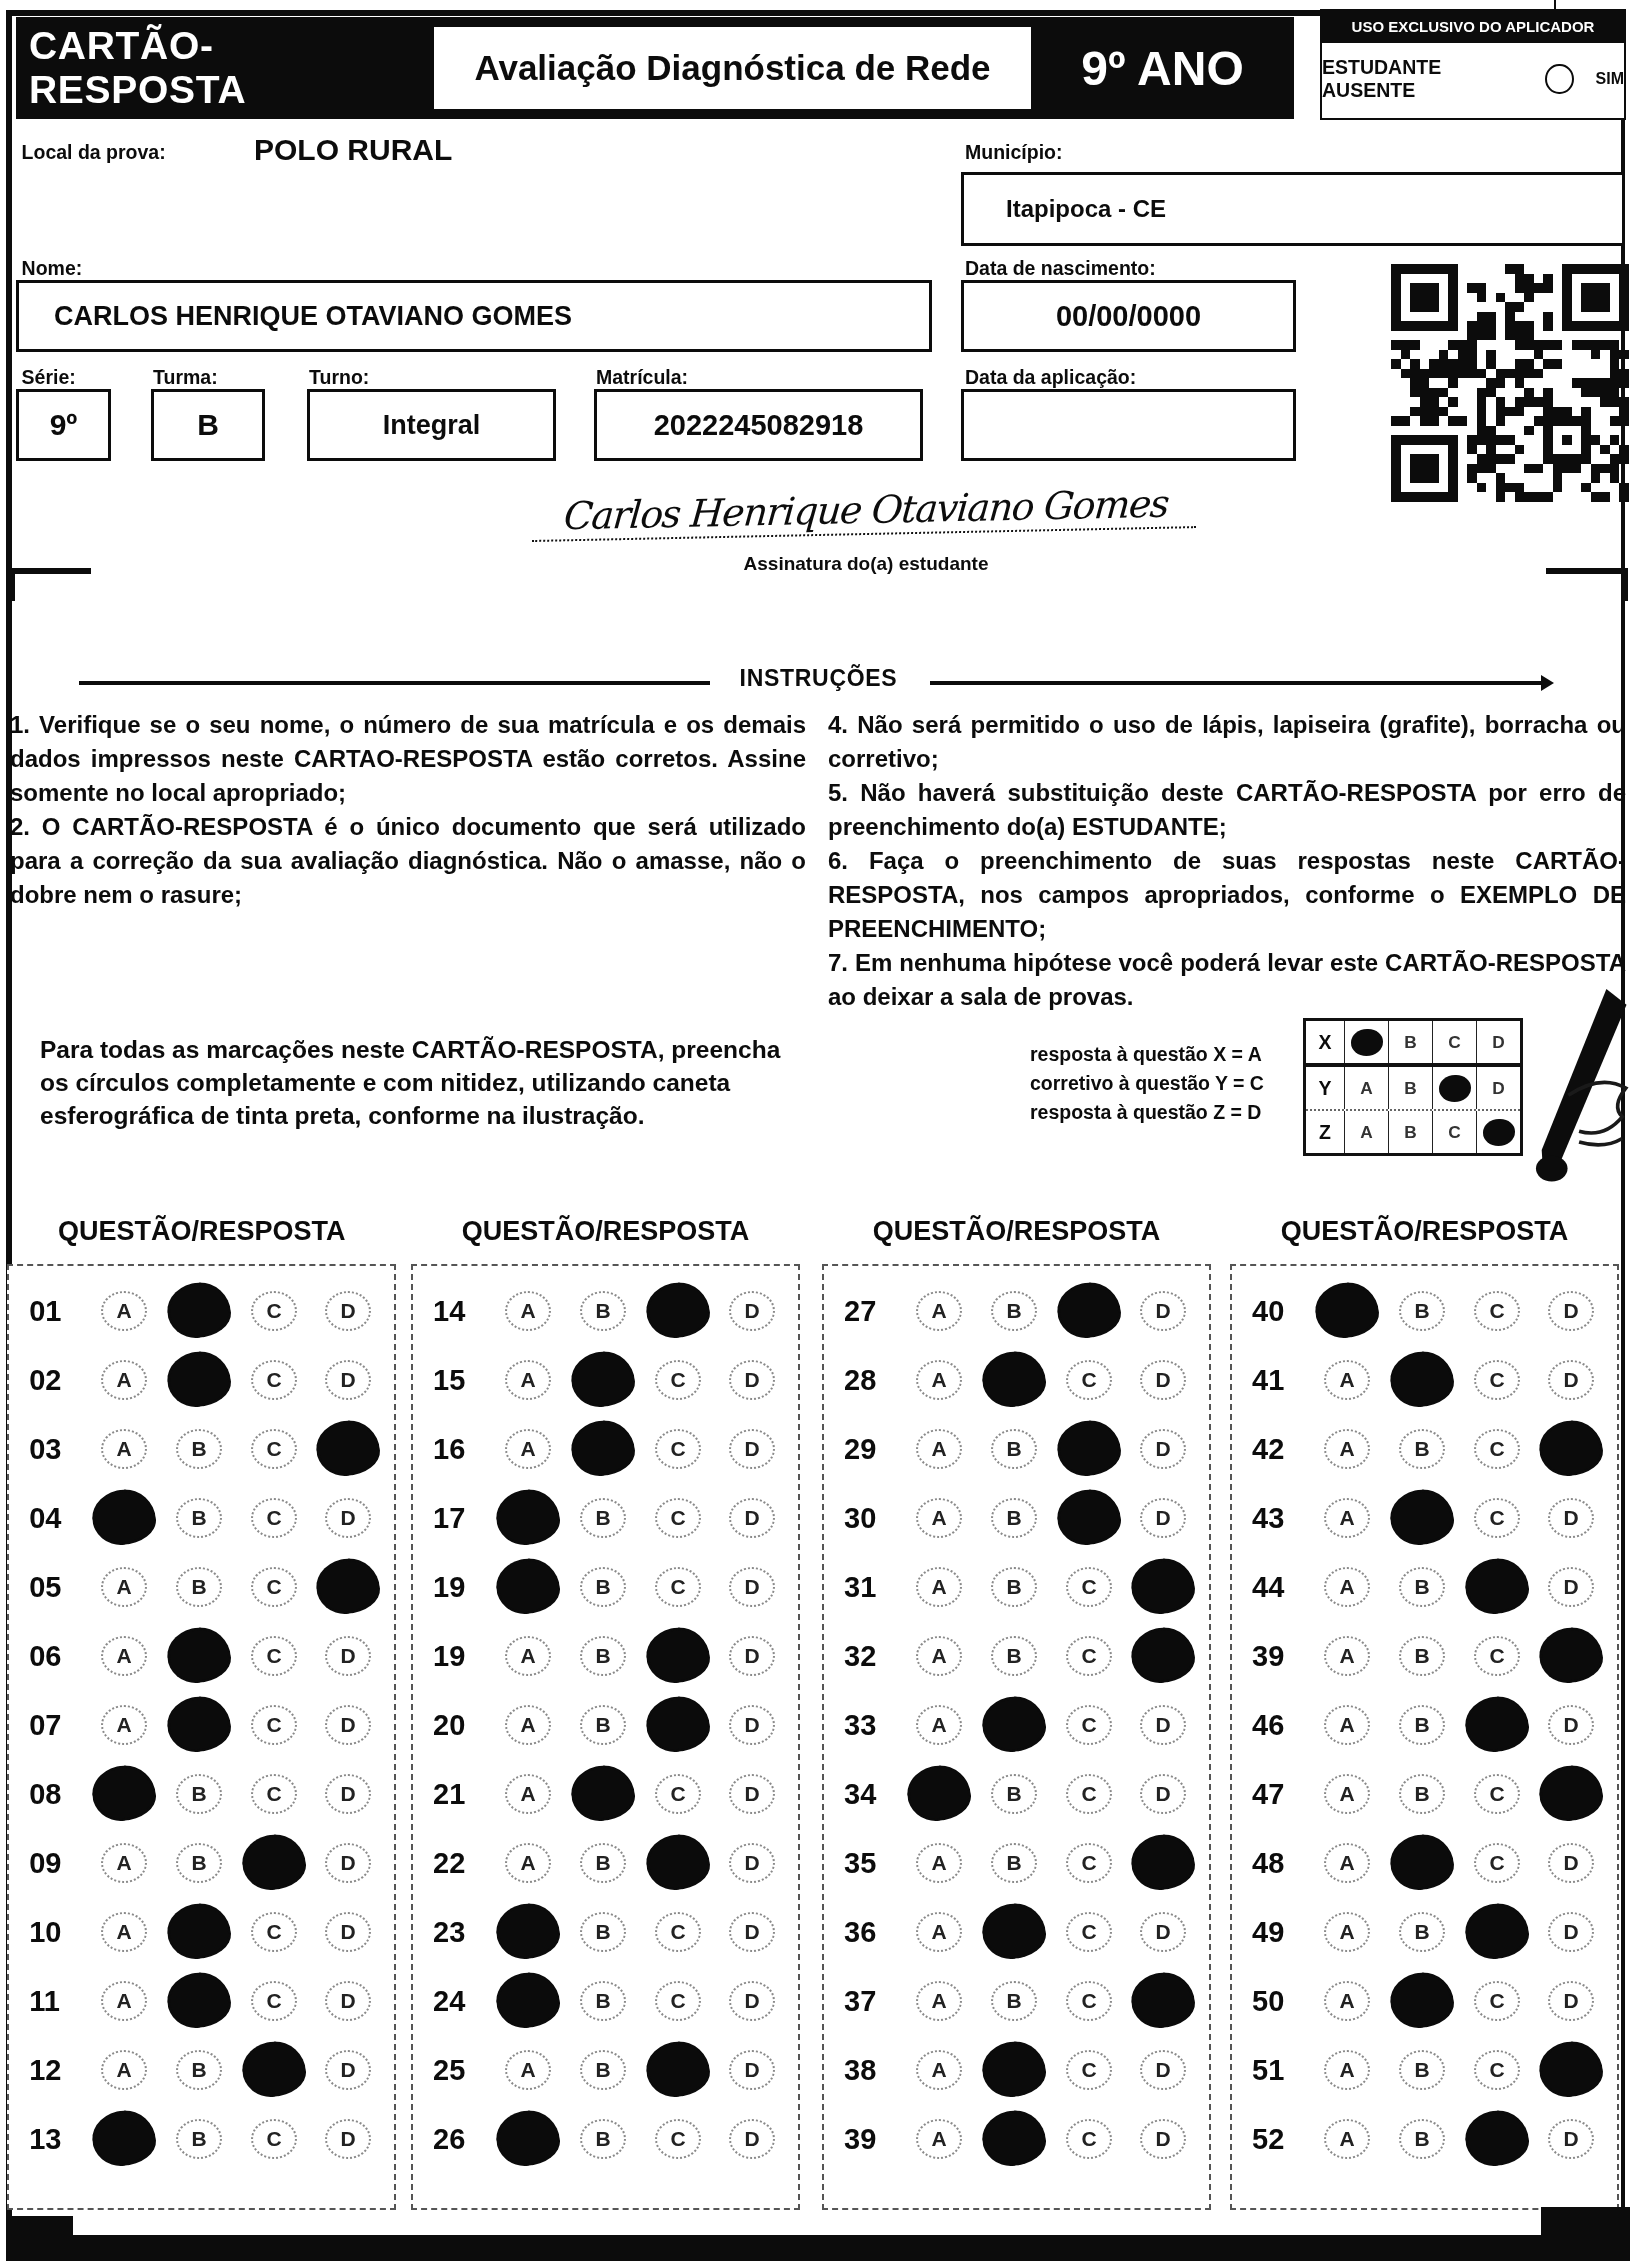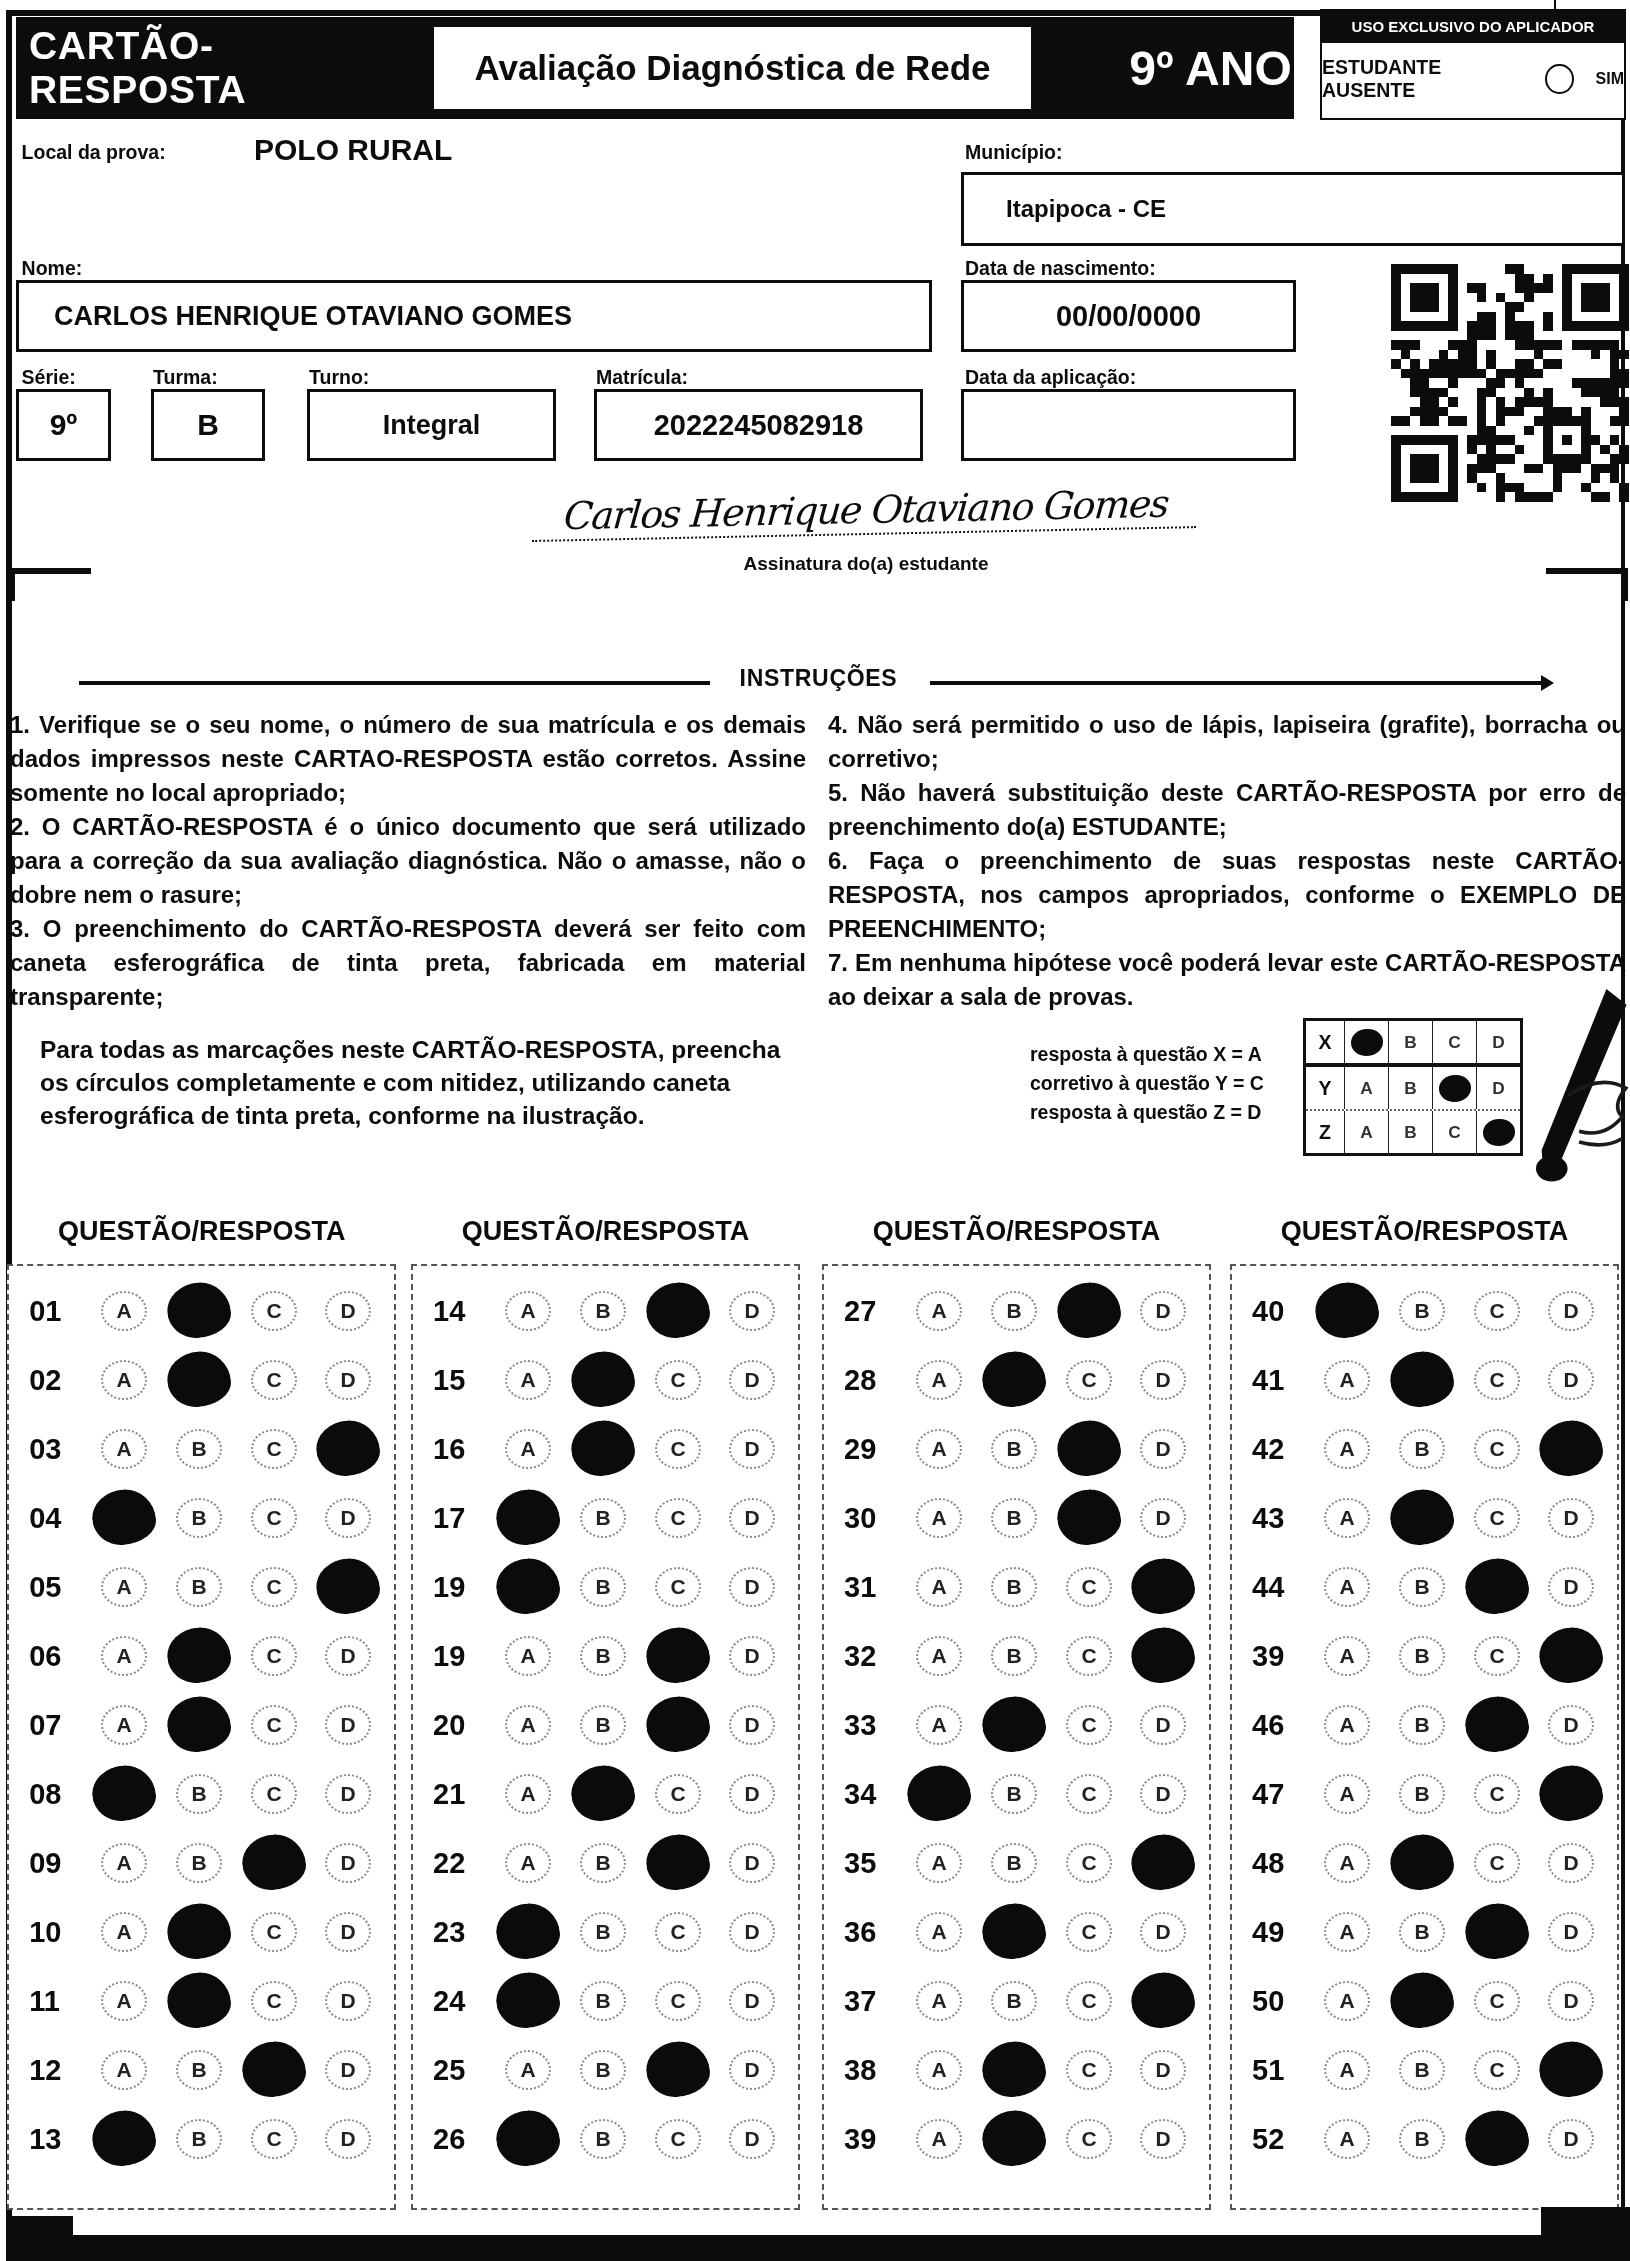--- a/index.html
+++ b/index.html
@@ -8,21 +8,21 @@
   .abs{position:absolute;}
   .bar{background:#0c0c0c;}
   
   #hdr-strip{left:16px;top:17.3px;width:1278px;height:102px;background:#0c0c0c;}
   #hdr-card-title{left:29px;top:17.3px;width:393px;height:102px;display:flex;align-items:center;justify-content:center;
         color:#fff;font-weight:bold;font-size:39px;letter-spacing:0.7px;}
   #hdr-exam-bg{left:434px;top:27px;width:597px;height:82px;background:#fff;}
   #hdr-exam{left:434px;top:27px;width:597px;height:82px;display:flex;align-items:center;justify-content:center;
         font-weight:bold;font-size:35px;}
   #hdr-grade{left:1031px;top:17.3px;width:263px;height:102px;display:flex;align-items:center;justify-content:center;
-        color:#fff;font-weight:bold;font-size:48px;margin-left:48px;}
+        color:#fff;font-weight:bold;font-size:48px;}
   #applicator{left:1320px;top:8.7px;width:306px;height:111px;border:2.9px solid #0c0c0c;background:#fff;box-sizing:border-box;}
   #applicator .apphead{height:32px;background:#0c0c0c;color:#fff;display:flex;align-items:center;justify-content:center;
         font-weight:bold;font-size:15px;}
   #applicator .appbody{height:72px;display:flex;align-items:center;justify-content:center;gap:22px;}
   #applicator .appbody .lbl{font-weight:bold;font-size:19.5px;}
   #applicator .radio{width:26px;height:26px;border:2.2px solid #0c0c0c;border-radius:50%;background:#fff;}
   #applicator .sim{font-weight:bold;font-size:16px;}
   
   .flabel{font-weight:bold;font-size:19.5px;}
   .fbox{border:3.6px solid #0c0c0c;background:#fff;box-sizing:border-box;display:flex;align-items:center;}
@@ -470,21 +470,20 @@
   <div class="abs bracket-r"></div>
 
   <div class="abs instr-line" style="left:79px;width:631px;"></div>
   <div class="abs" id="instr-title">INSTRUÇÕES</div>
   <div class="abs instr-line" style="left:930px;width:613px;"></div>
   <div class="abs" id="instr-arrow"></div>
 
   <div class="abs instr-col" style="left:10px;width:796px;">
     <p>1. Verifique se o seu nome, o número de sua matrícula e os demais dados impressos neste CARTAO-RESPOSTA estão corretos. Assine somente no local apropriado;</p>
     <p>2. O CARTÃO-RESPOSTA é o único documento que será utilizado para a correção da sua avaliação diagnóstica. Não o amasse, não o dobre nem o rasure;</p>
-    <p>3. O preenchimento do CARTÃO-RESPOSTA deverá ser feito com caneta esferográfica de tinta preta, fabricada em material transparente;</p>
   </div>
   <div class="abs instr-col" style="left:828px;width:798px;">
     <p>4. Não será permitido o uso de lápis, lapiseira (grafite), borracha ou corretivo;</p>
     <p>5. Não haverá substituição deste CARTÃO-RESPOSTA por erro de preenchimento do(a) ESTUDANTE;</p>
     <p>6. Faça o preenchimento de suas respostas neste CARTÃO-RESPOSTA, nos campos apropriados, conforme o EXEMPLO DE PREENCHIMENTO;</p>
     <p>7. Em nenhuma hipótese você poderá levar este CARTÃO-RESPOSTA ao deixar a sala de provas.</p>
   </div>
 
   <div class="abs" id="ex-par">Para todas as marcações neste CARTÃO-RESPOSTA, preencha os círculos completamente e com nitidez, utilizando caneta esferográfica de tinta preta, conforme na ilustração.</div>
   <div class="abs legend" style="top:1043px;">resposta à questão X = A</div>

